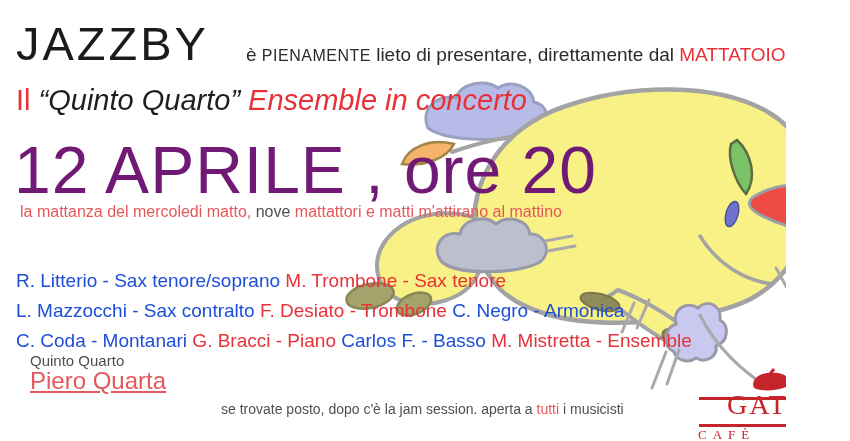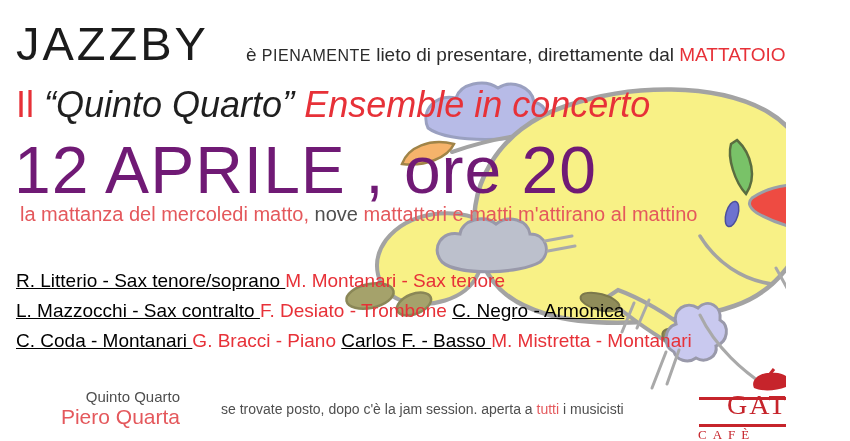--- a/index.html
+++ b/index.html
@@ -6,36 +6,36 @@
   .poster{
     position:relative;width:786px;height:441px;background:#fff;overflow:hidden;
     font-family:"Liberation Sans",sans-serif;color:#232323;
   }
   .art{position:absolute;left:0;top:0;z-index:1;pointer-events:none;}
   .txt{position:absolute;z-index:2;white-space:nowrap;}
 
   .brand{left:16px;top:16px;font-size:47px;font-weight:300;letter-spacing:3px;color:#1b1b1b;}
   .tagline{left:198px;top:44px;font-size:19px;color:#2b2b2b;margin-left:48px;}
   .tagline .caps{font-size:16px;letter-spacing:.5px;}
-  .title{left:16px;top:84px;font-size:36px;}
+  .title{left:16px;top:84px;font-size:29px;}
   .title .pfx{color:var(--accent_red);font-style:normal;}
   .title .band{color:#1f1f1f;font-style:italic;}
   .title .sfx{color:var(--accent_red);font-style:italic;}
   .dateline{left:14px;top:132px;font-size:66px;color:#701a75;letter-spacing:1px;}
-  .subtitle{left:20px;top:203px;font-size:20px;color:var(--soft_red);}
+  .subtitle{left:20px;top:203px;font-size:16px;color:var(--soft_red);}
   .subtitle .dark{color:#4f4f4f;}
 
   .lineup{left:16px;top:266px;font-size:19px;line-height:30px;}
-  .lineup .blk{color:#000000;text-decoration:underline;}
+  .lineup .blk{color:#1d4ed8;}
   .lineup .red{color:var(--accent_red);}
 
-  .quartet{left:30px;top:388px;width:150px;text-align:right;color:#4f4f4f;}
+  .quartet{left:30px;top:352px;width:150px;text-align:left;color:#4f4f4f;}
   .quartet .l1{font-size:15px;}
   .quartet .l2{font-size:13px;line-height:15px;}
-  .quartet .l3{font-size:21px;color:var(--soft_red);line-height:24px;}
+  .quartet .l3{font-size:24px;color:var(--soft_red);line-height:24px;text-decoration:underline;}
 
   .jam{left:221px;top:401px;font-size:14px;color:#4f4f4f;}
   .jam .red{color:var(--soft_red);}
 
   .gatsby{position:absolute;left:698px;top:360px;width:150px;height:80px;z-index:2;}
   .gatsby .beret{position:absolute;left:50px;top:8px;}
   .g-rule{position:absolute;left:1px;width:148px;height:2.5px;background:var(--gatsby_red);}
   .g-rule.top{top:37px;}
   .g-rule.bot{top:64px;}
   .g-name{position:absolute;top:29px;width:150px;text-align:right;
@@ -83,23 +83,23 @@
   <div class="txt brand">JAZZBY</div>
   <div class="txt tagline"><span>è </span><span class="caps">PIENAMENTE</span><span> lieto di presentare, direttamente dal </span><span style="color:var(--accent_red)">MATTATOIO</span><span> (ex)</span></div>
 
   <div class="txt title"><span class="pfx">Il </span><span class="band">“Quinto Quarto”</span><span class="sfx"> Ensemble in concerto</span></div>
 
   <div class="txt dateline">12 APRILE , ore 20</div>
 
   <div class="txt subtitle"><span>la mattanza del mercoledi matto, </span><span class="dark">nove </span><span>mattattori e matti m'attirano al mattino</span></div>
 
   <div class="txt lineup">
-    <div><span class="blk">R. Litterio - Sax tenore/soprano </span><span class="red">M. Montanari - Sax tenore</span></div>
+    <div><span class="blk">R. Litterio - Sax tenore/soprano </span><span class="red">M. Trombone - Sax tenore</span></div>
     <div><span class="blk">L. Mazzocchi - Sax contralto </span><span class="red">F. Desiato - Trombone </span><span class="blk">C. Negro - Armonica</span></div>
-    <div><span class="blk">C. Coda - Montanari </span><span class="red">G. Bracci - Piano </span><span class="blk">Carlos F. - Basso </span><span class="red">M. Mistretta - Montanari</span></div>
+    <div><span class="blk">C. Coda - Montanari </span><span class="red">G. Bracci - Piano </span><span class="blk">Carlos F. - Basso </span><span class="red">M. Mistretta - Ensemble</span></div>
   </div>
 
   <div class="txt quartet">
     <div class="l1">Quinto Quarto</div>
     <div class="l3">Piero Quarta</div>
   </div>
 
   <div class="txt jam"><span>se trovate posto, dopo c'è la jam session. aperta a </span><span class="red">tutti</span><span> i musicisti</span></div>
 
   <div class="gatsby">

